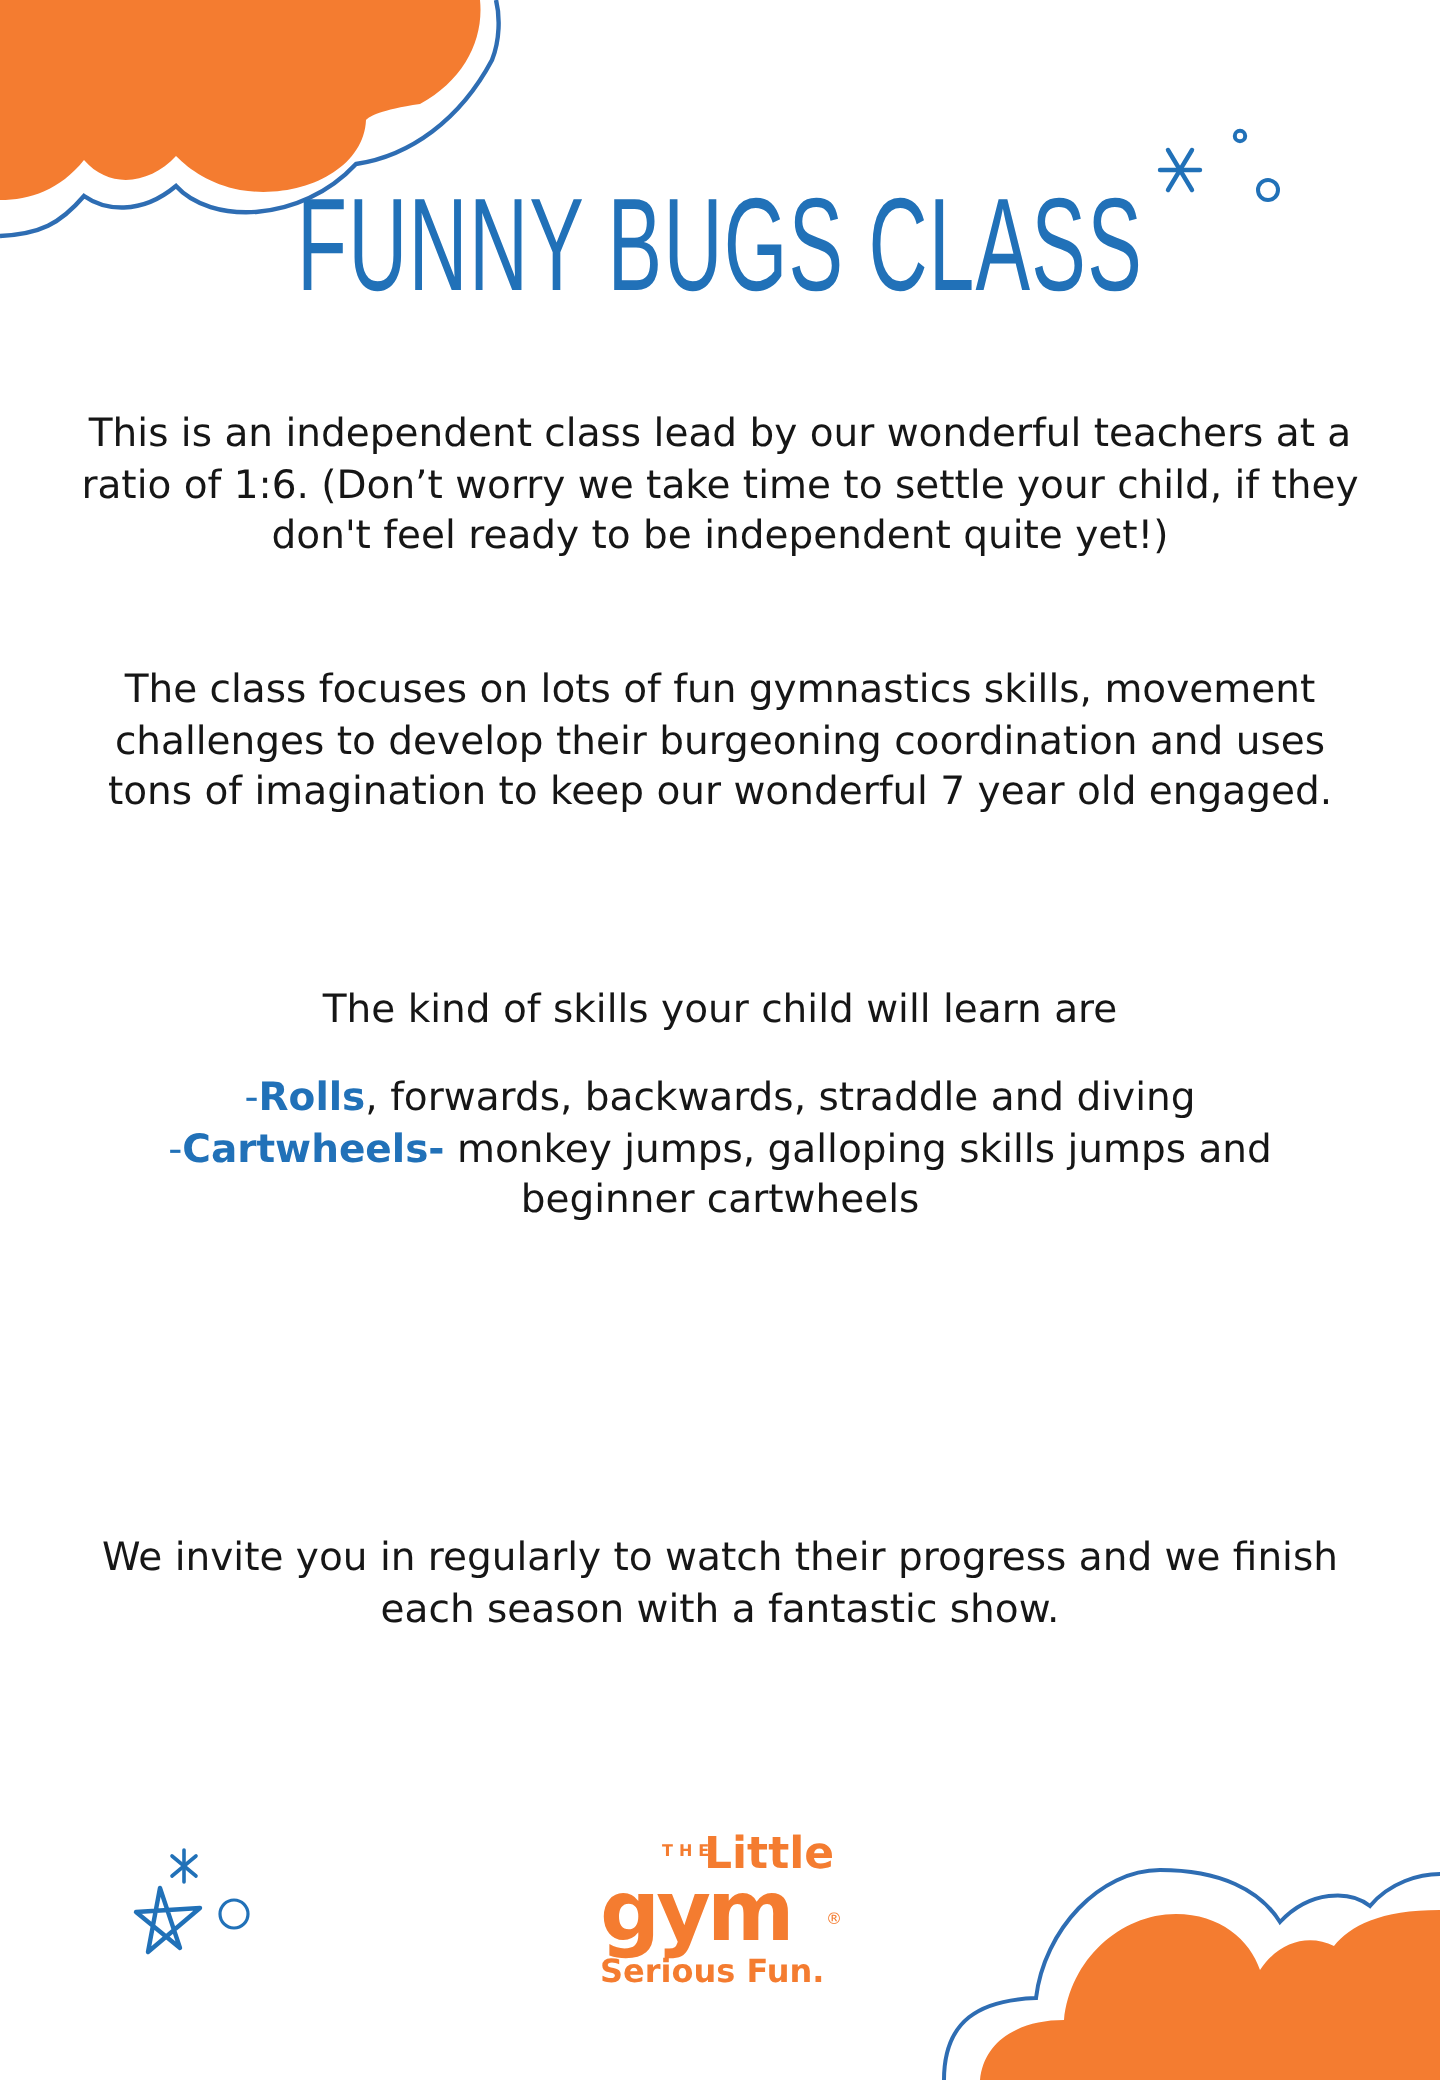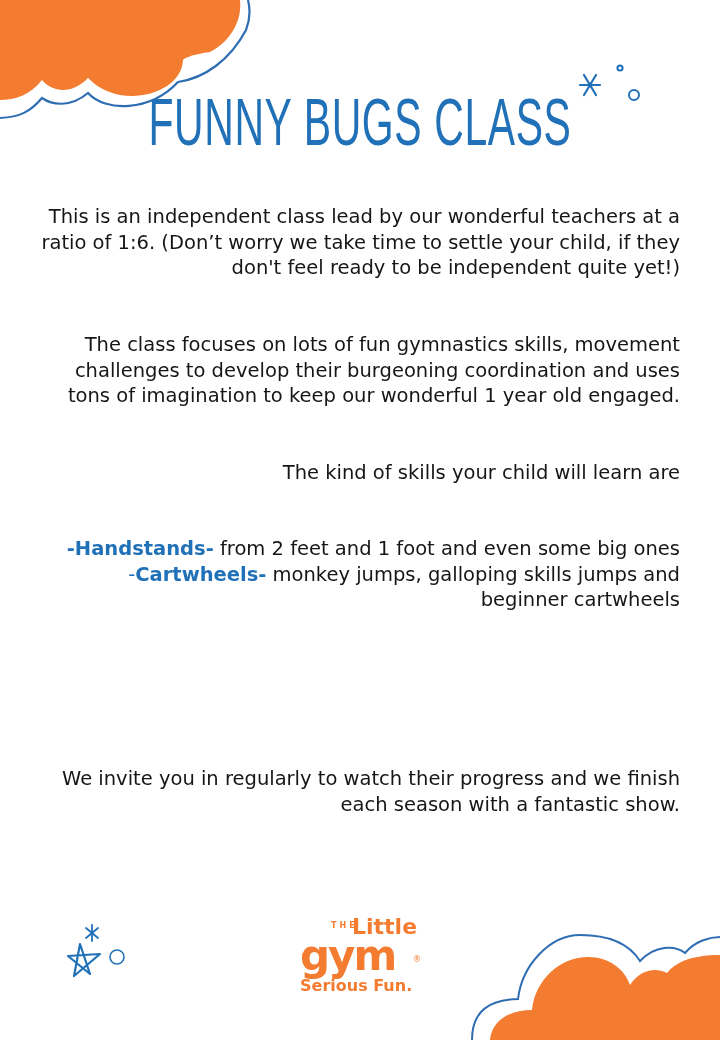--- a/index.html
+++ b/index.html
@@ -7,21 +7,21 @@
          font-family: "DejaVu Sans", sans-serif; color: #111; }
   .deco { position: absolute; }
   .title {
     position: absolute; left: 0; right: 0; top: 82px; text-align: center;
     font-family: "Liberation Sans Narrow", "Liberation Sans", sans-serif;
     font-weight: 400; font-size: 66px; letter-spacing: 1px; color: #2171b8;
     transform: scaleX(0.62); transform-origin: 50% 50%;
     line-height: 80px;
   }
   .para {
-    position: absolute; left: 40px; right: 40px; text-align: right;
+    position: absolute; left: 40px; right: 40px; text-align: center;
     font-size: 19.5px; line-height: 25.5px; color: #161616;
     margin: 0;
   }
   .hl { color: #2171b8; font-weight: bold; }
   .logo { position: absolute; left: 296px; top: 912px; width: 140px; height: 82px; }
 </style>
 </head>
 <body>
 
 <svg class="deco" style="left:0;top:0" width="260" height="125" viewBox="0 0 260 125">
@@ -35,27 +35,27 @@
     <line x1="14" y1="20" x2="26" y2="40"></line>
     <line x1="26" y1="20" x2="14" y2="40"></line>
   </g>
   <circle cx="50" cy="13" r="2.6" stroke="#2171b8" stroke-width="2" fill="none"></circle>
   <circle cx="64" cy="40" r="5" stroke="#2171b8" stroke-width="2" fill="none"></circle>
 </svg>
 
 <div class="title">FUNNY BUGS CLASS</div>
 
 <p class="para" style="top:204px">This is an independent class lead by our wonderful teachers at a ratio of 1:6. (Don’t worry we take time to settle your child, if they don't feel ready to be independent quite yet!)</p>
-<p class="para" style="top:332px">The class focuses on lots of fun gymnastics skills, movement challenges to develop their burgeoning coordination and uses tons of imagination to keep our wonderful 1 year old engaged.</p>
+<p class="para" style="top:332px">The class focuses on lots of fun gymnastics skills, movement challenges to develop their burgeoning coordination and uses tons of imagination to keep our wonderful 7 year old engaged.</p>
 
-<p class="para" style="top:460px">The kind of skills your child will learn are</p>
+<p class="para" style="top:492px">The kind of skills your child will learn are</p>
 
 <div class="para" style="top:536px">
   <div>
-    <span class="hl">-Handstands-</span><span> from 2 feet and 1 foot and even some big ones</span>
+    <span class="hl" style="font-weight:normal">-</span><span class="hl">Rolls</span><span>, forwards, backwards, straddle and diving</span>
   </div>
   <div>
     <span class="hl" style="font-weight:normal">-</span><span class="hl">Cartwheels-</span><span> monkey jumps, galloping skills jumps and beginner cartwheels</span>
   </div>
 </div>
 
 <p class="para" style="top:766px">We invite you in regularly to watch their progress and we finish each season with a fantastic show.</p>
 
 <svg class="deco" style="left:62px;top:922px" width="70" height="60" viewBox="0 0 70 60">
   <g stroke="#2171b8" stroke-width="1.8" stroke-linecap="round" fill="none">

